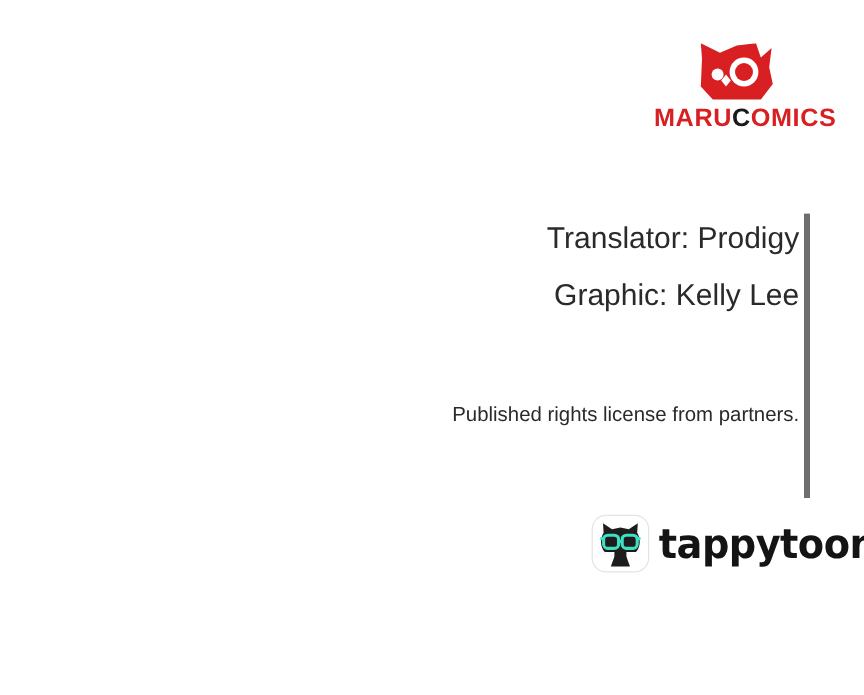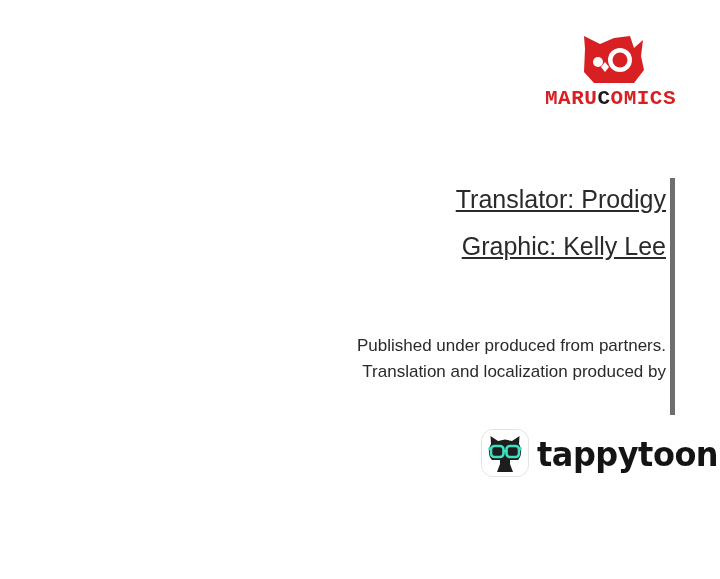--- a/index.html
+++ b/index.html
@@ -33,22 +33,22 @@
     top: 0px;
     width: 72px;
     height: 50px;
   }
   #maru-wordmark {
     position: absolute;
     left: 0px;
     top: 50px;
     width: 136px;
     height: 26px;
-    text-align: left;
-    font-family: Liberation Mono, monospace;
+    text-align: right;
+    font-family: Liberation Sans, sans-serif;
     font-weight: bold;
     font-size: 21px;
     letter-spacing: 0.5px;
     line-height: 26px;
     white-space: nowrap;
   }
   .maru-red { color: #d81f22; }
   .maru-dark { color: #1a1a1a; }
 
   
@@ -58,21 +58,20 @@
     top: 176px;
     width: 420px;
     text-align: right;
   }
   .credit-line {
     font-family: "Liberation Sans", sans-serif;
     font-size: 25px;
     line-height: 47px;
     color: #2a2a2a;
     white-space: nowrap;
-    text-decoration: underline;
   }
 
   
   #credits-bar {
     position: absolute;
     left: 670px;
     top: 178px;
     width: 5px;
     height: 237px;
     background: #6e6e6e;
@@ -90,21 +89,21 @@
     font-family: "Liberation Sans", sans-serif;
     font-size: 17px;
     line-height: 26px;
     color: #2a2a2a;
     white-space: nowrap;
   }
 
   
   #tappytoon-logo {
     position: absolute;
-    left: 481px;
+    left: 493px;
     top: 429px;
     width: 196px;
     height: 50px;
     text-align: center;
   }
   #tappytoon-mark {
     position: absolute;
     left: 0px;
     top: 0px;
     width: 48px;
@@ -160,22 +159,21 @@
   </div>
 
   <div id="credits-block">
     <div class="credit-line">Translator: Prodigy</div>
     <div class="credit-line">Graphic: Kelly Lee</div>
   </div>
 
   <div id="credits-bar"></div>
 
   <div id="legal-block">
-    <div class="legal-line">Published under produced from partners.</div>
-    <div class="legal-line">Translation and localization produced by</div>
+    <div class="legal-line">Published rights license from partners.</div>
   </div>
 
   <div id="tappytoon-logo">
 
     <div id="tappytoon-mark">
       <svg width="46" height="46" viewBox="0 0 46 46" xmlns="http://www.w3.org/2000/svg">
         <rect x="0" y="0" width="46" height="46" rx="11" fill="#ffffff"></rect>
 
         <path d="M9,14 L8.5,6 L16,11 L23,9.5 L30,11 L37.5,6 L37,14
                  C40,19 40,26 36,30 L28,30 L28,41 L18,41 L18,30 L10,30

